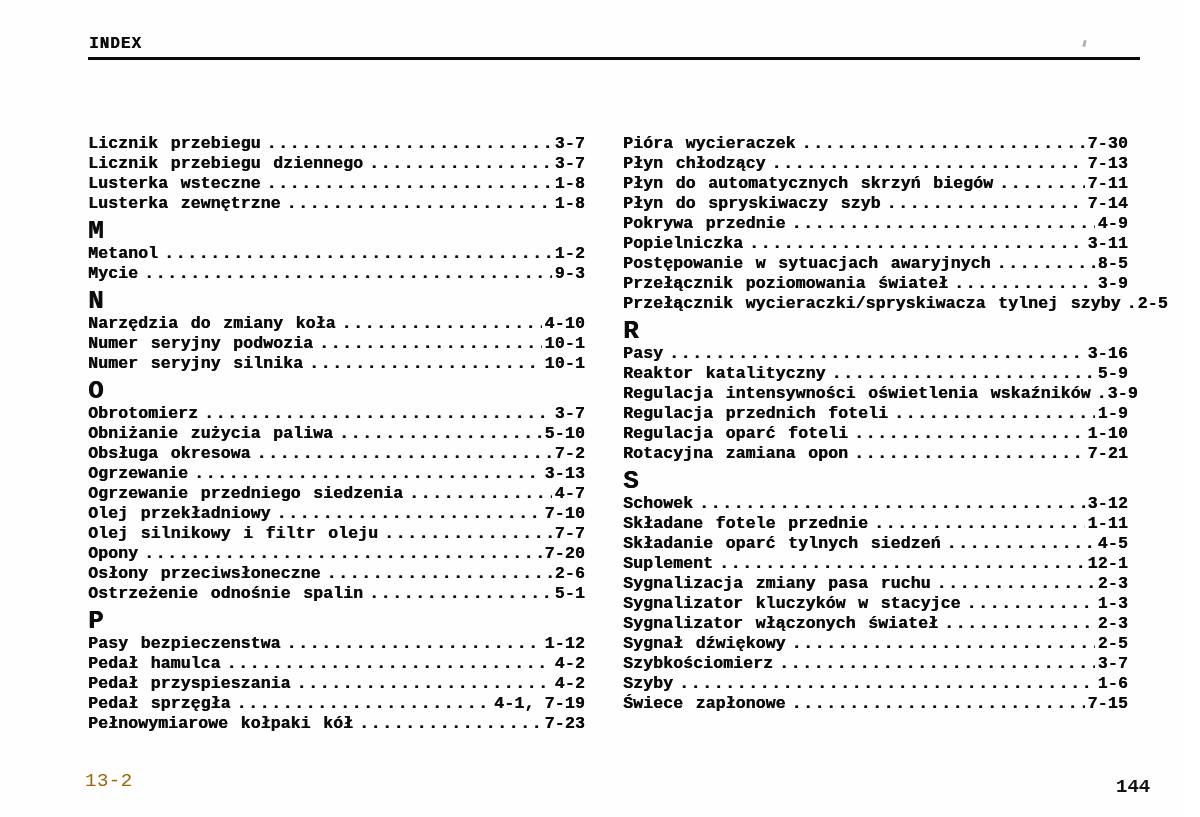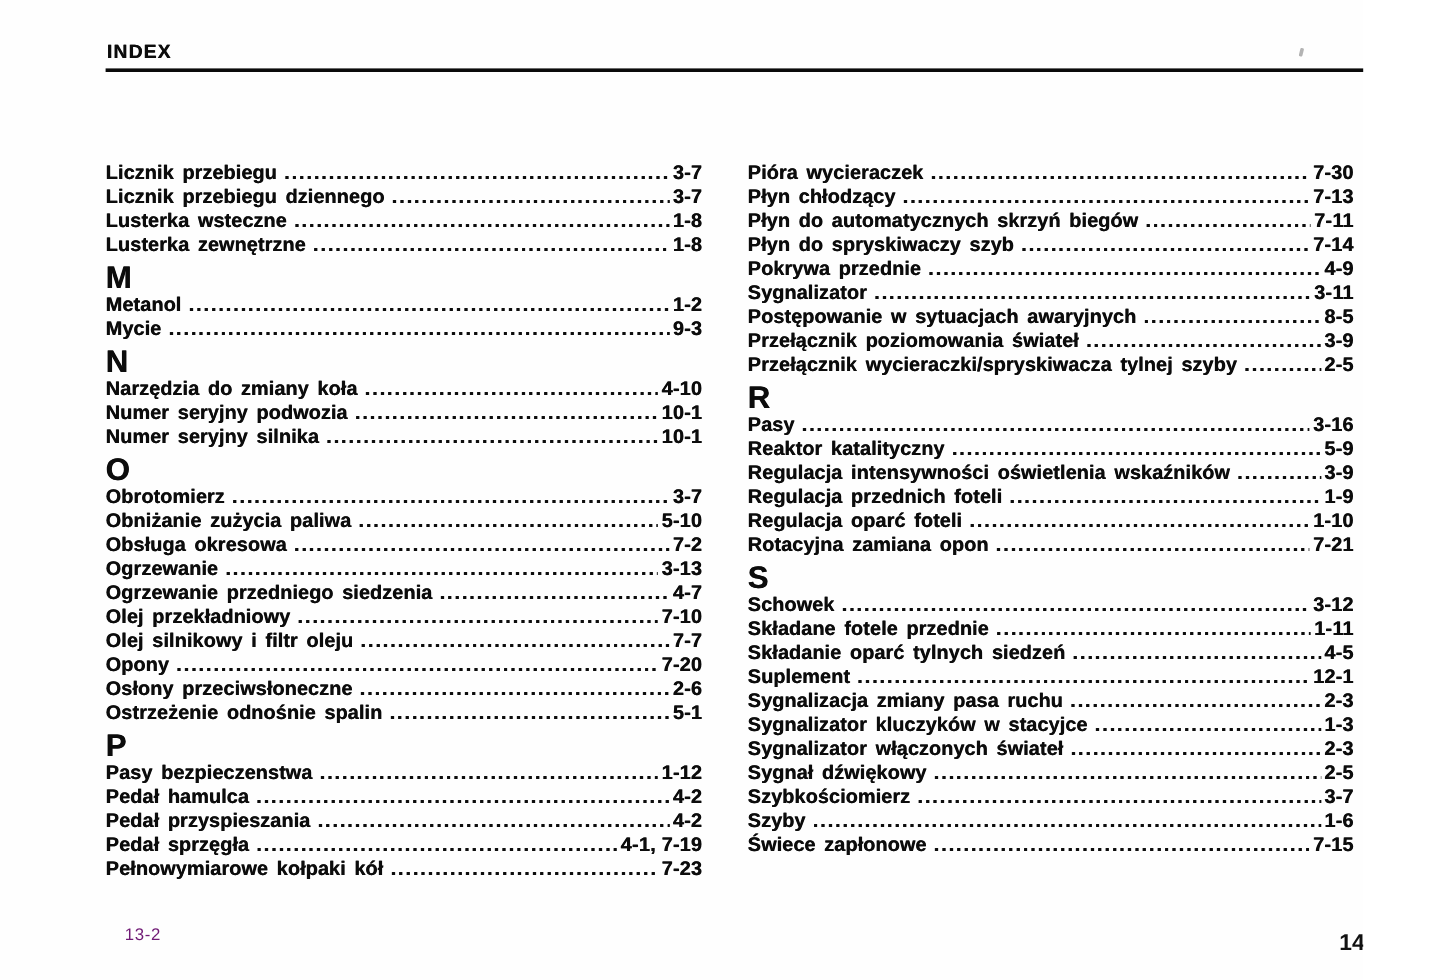--- a/index.html
+++ b/index.html
@@ -5,23 +5,24 @@
   html, body {
     margin: 0;
     padding: 0;
     background: #ffffff;
   }
   .page {
     position: relative;
     width: 1136px;
     height: 817px;
     background: #fefefe;
-    font-family: Liberation Sans, sans-serif;
+    font-family: Liberation Mono, monospace;
     color: #0c0c0c;
     overflow: hidden;
+    padding-left: 48px;
   }
   .header-title {
     position: absolute;
     left: 89px;
     top: 35px;
     font-size: 16px;
     font-weight: bold;
     letter-spacing: 1px;
     text-shadow: 0.4px 0 0 currentColor;
   }
@@ -87,26 +88,26 @@
   }
   .letter {
     font-weight: bold;
     font-size: 26px;
     line-height: 26px;
     margin-top: 4px;
     text-shadow: 0.4px 0 0 currentColor;
   }
   .footer-left {
     position: absolute;
-    left: 104px;
+    left: 85px;
     top: 770px;
-    font-size: 14px;
+    font-size: 19px;
     font-weight: normal;
     letter-spacing: 0.5px;
-    color: #701a75;
+    color: #a16207;
   }
   .footer-right {
     position: absolute;
     left: 1116px;
     top: 776px;
     font-size: 19px;
     font-weight: bold;
     color: #111111;
   }
 </style>
@@ -265,21 +266,21 @@
           <span class="label">Płyn do spryskiwaczy szyb</span>
           <span class="dots"></span>
           <span class="pagenum">7-14</span>
         </div>
         <div class="entry">
           <span class="label">Pokrywa przednie</span>
           <span class="dots"></span>
           <span class="pagenum">4-9</span>
         </div>
         <div class="entry">
-          <span class="label">Sygnalizator</span>
+          <span class="label">Popielniczka</span>
           <span class="dots"></span>
           <span class="pagenum">3-11</span>
         </div>
         <div class="entry">
           <span class="label">Postępowanie w sytuacjach awaryjnych</span>
           <span class="dots"></span>
           <span class="pagenum">8-5</span>
         </div>
         <div class="entry">
           <span class="label">Przełącznik poziomowania świateł</span>

